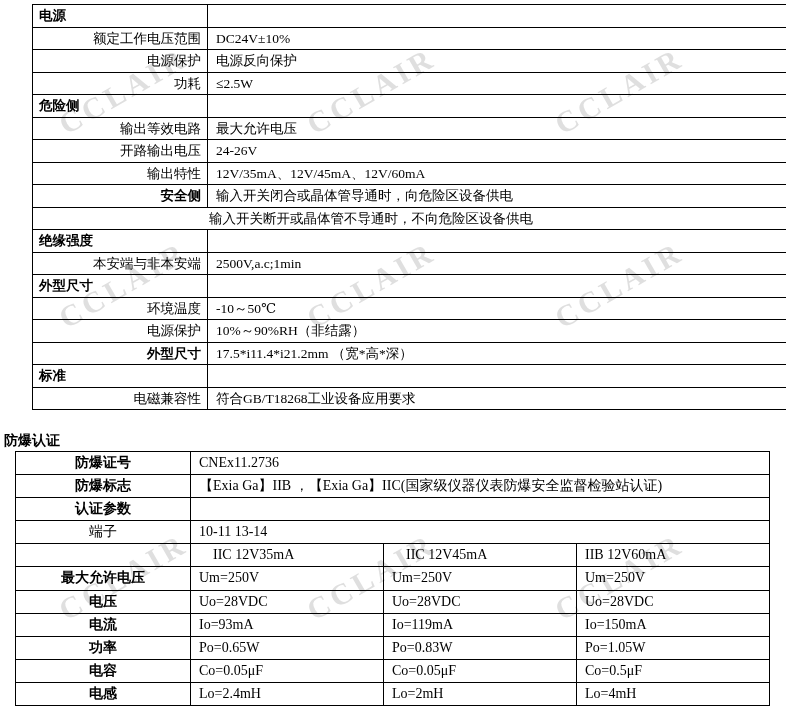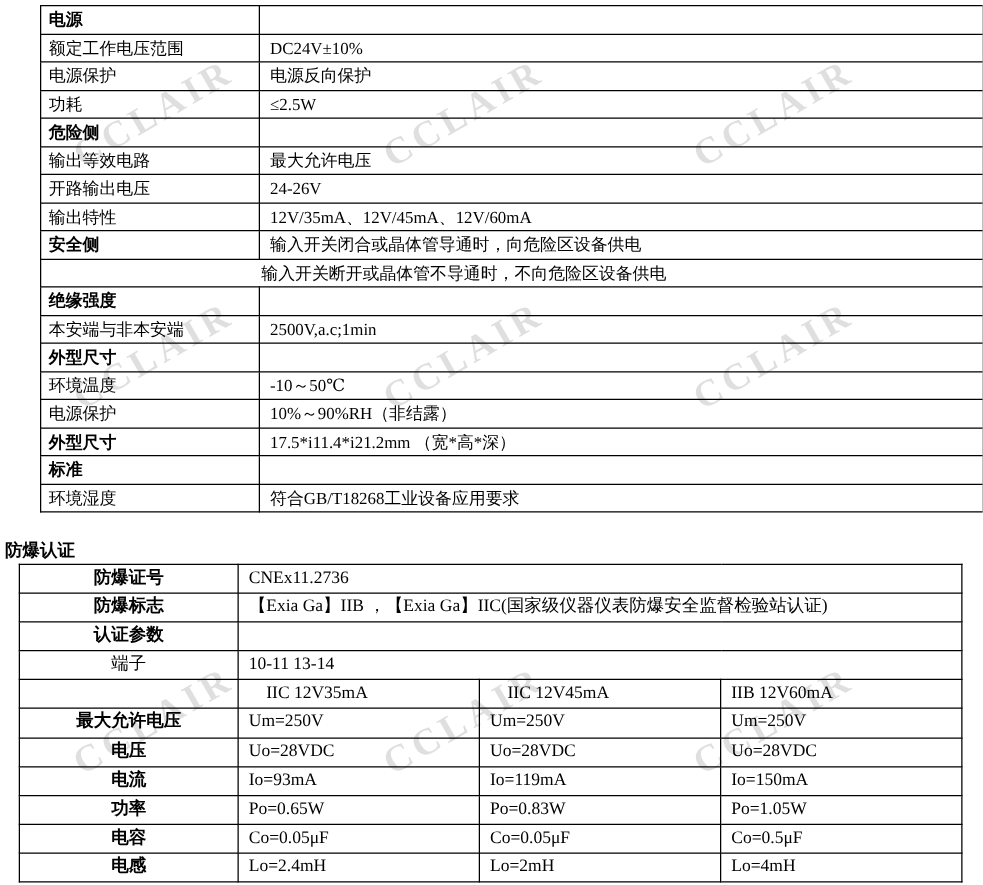--- a/index.html
+++ b/index.html
@@ -35,21 +35,21 @@
   }
   
   #table-top {
     position: absolute;
     left: 32px;
     top: 4px;
     width: 755px;
   }
   #table-top td.label {
     width: 162px;
-    text-align: left;
+    text-align: right;
     white-space: nowrap;
   }
   #table-top td.value {
     text-align: left;
     padding-left: 8px;
   }
   td.section {
     text-align: left !important;
     padding-left: 6px !important;
     font-weight: bold;
@@ -187,21 +187,21 @@
         </tr>
         <tr>
           <td class="label bold">外型尺寸</td>
           <td class="value">17.5*i11.4*i21.2mm  （宽*高*深）</td>
         </tr>
         <tr>
           <td class="label section">标准</td>
           <td class="value">&nbsp;</td>
         </tr>
         <tr>
-          <td class="label">环境湿度</td>
+          <td class="label">电磁兼容性</td>
           <td class="value">符合GB/T18268工业设备应用要求</td>
         </tr>
       </tbody>
   </table>
 
   <div id="ex-heading">防爆认证</div>
 
   <table class="spec" id="table-ex">
     <tbody id="ex-body">
         <tr>

